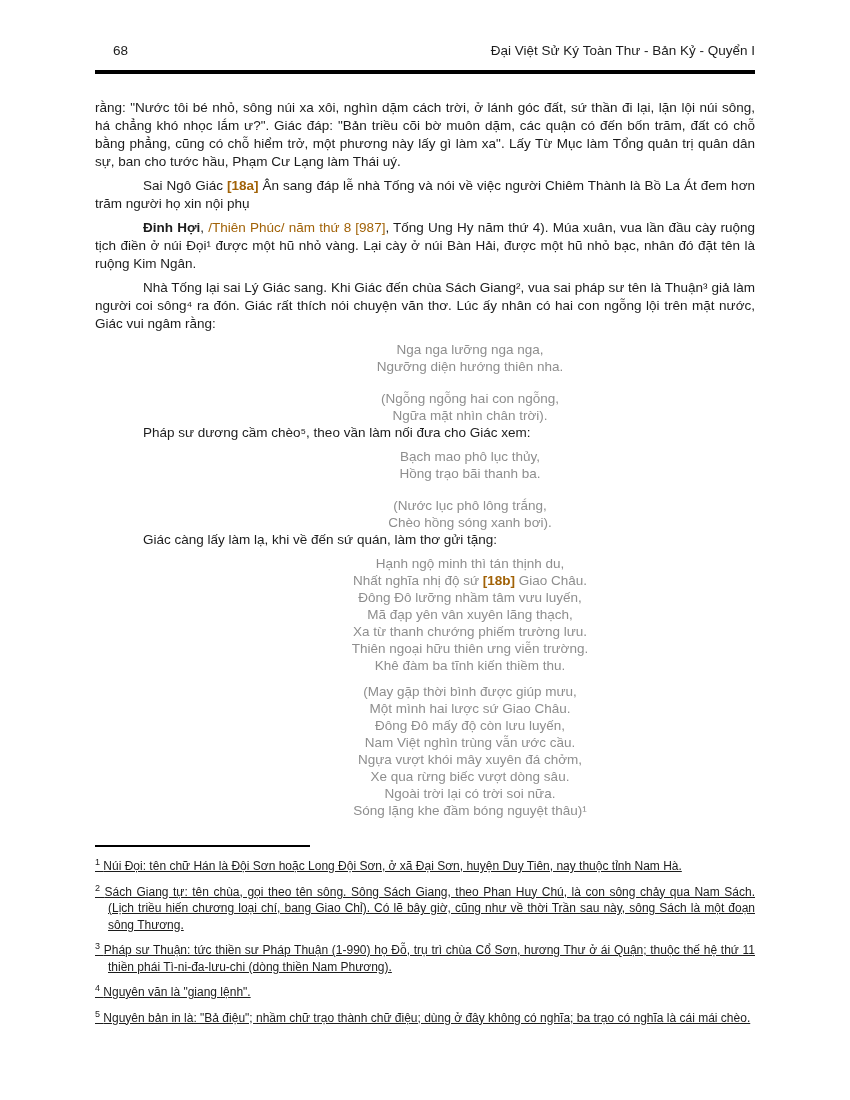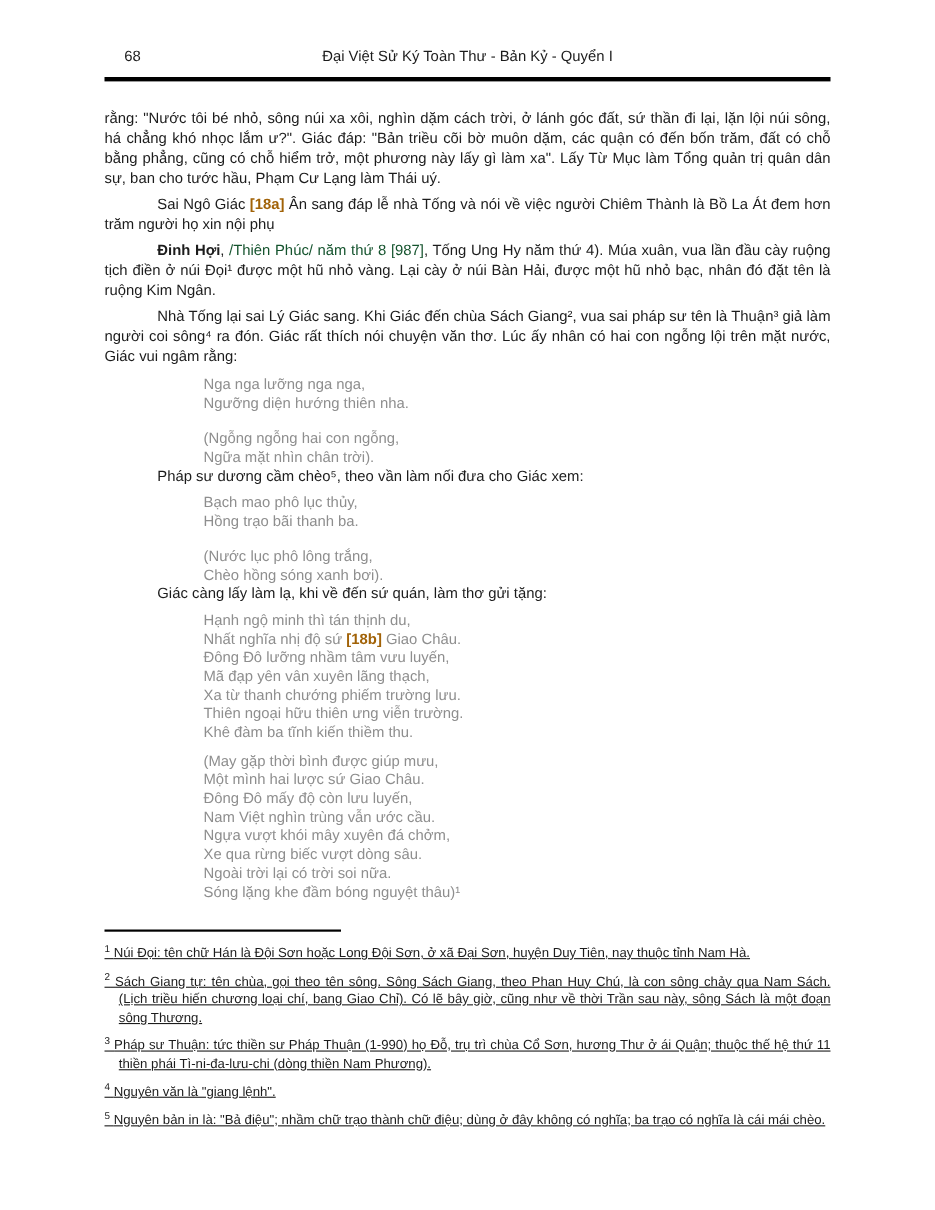--- a/index.html
+++ b/index.html
@@ -9,31 +9,31 @@
     background:#ffffff;
     box-sizing:border-box;
     padding:40px 95px 0 95px;
     font-family:"Liberation Sans","DejaVu Sans",sans-serif;
     font-size:13.5px;line-height:18px;
     color:#1c1c1c;
     overflow:hidden;
   }
   .header{position:relative;height:24px;}
   .pagenum{position:absolute;left:18px;top:2px;}
-  .title{position:absolute;left:0;right:0;top:2px;text-align:center;}
+  .title{position:absolute;left:0;right:0;top:2px;text-align:right;}
   .rule{border-top:4px solid #000000;margin-top:6px;}
   .content{margin-top:25px;text-align:justify;}
   .content p{margin:0 0 6px 0;}
   .indent{text-indent:48px;}
   .p4{margin-bottom:8px !important;}
-  .stanza{padding-left:90px;color:#8e8e8e;text-align:left;line-height:17px;}
+  .stanza{padding-left:90px;color:#8e8e8e;text-align:center;line-height:17px;}
   .gap-couplet{margin-bottom:15px;}
   .gap-stanza{margin-bottom:9px;}
   .folio{color:#a16207;font-weight:bold;}
-  .muted{color:#14532d;}
+  .muted{color:#a16207;}
   .footnotes{position:absolute;left:95px;right:95px;top:845px;text-decoration:underline;}
   .fn-rule{width:215px;border-top:2px solid #000000;margin-bottom:11px;}
   .footnote{
     font-size:12px;line-height:16.5px;
     margin-bottom:9px;text-align:justify;
     padding-left:13px;text-indent:-13px;
   }
   .footnote sup{font-size:9px;line-height:0;}
 </style>
 </head>

